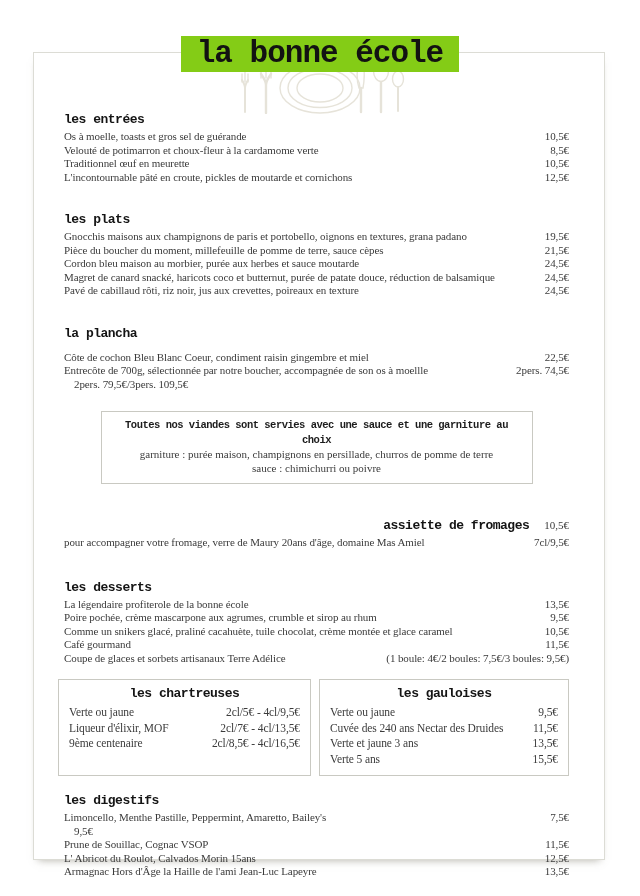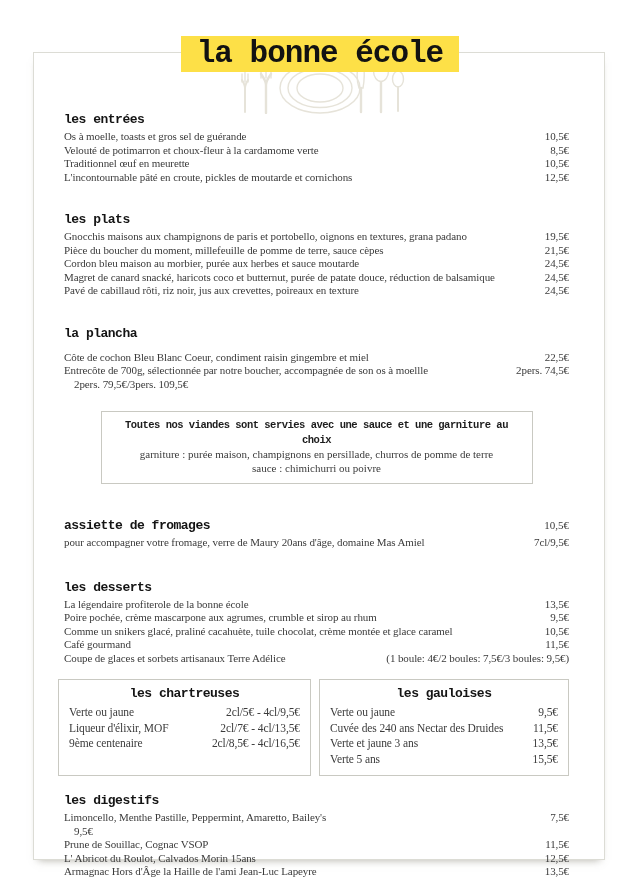--- a/index.html
+++ b/index.html
@@ -21,21 +21,21 @@
   }
   .title{
     position:absolute;
     top:24px;left:0;right:0;
     text-align:center;
     z-index:3;
     margin:0;
   }
   .title span{
     display:inline-block;
-    background:#fde047;
+    background:#84cc16;
     padding:0 16px;
     font-family:"Liberation Mono", monospace;
     font-weight:700;
     font-size:31px;
     line-height:36px;
     color:#121212;
     letter-spacing:-1px;
     margin-top:12px;
   }
   .cutlery{
@@ -88,22 +88,23 @@
     color:#1c1c1c;
   }
   .notice-line{
     font-size:11px;
     line-height:13.5px;
     color:#3b3b3b;
   }
   .sec-fromages{margin-top:33px;}
   .heading-row{
     display:flex;
-    justify-content:space-between;
+    justify-content:flex-end;
     align-items:baseline;
+    gap:15px;
   }
   .heading-row .price{
     font-size:11px;color:#3b3b3b;white-space:nowrap;
   }
   .sec-desserts{margin-top:29px;}
   .boxes-row{
     display:flex;
     gap:8px;
     margin-top:14px;
     margin-left:-6px;

